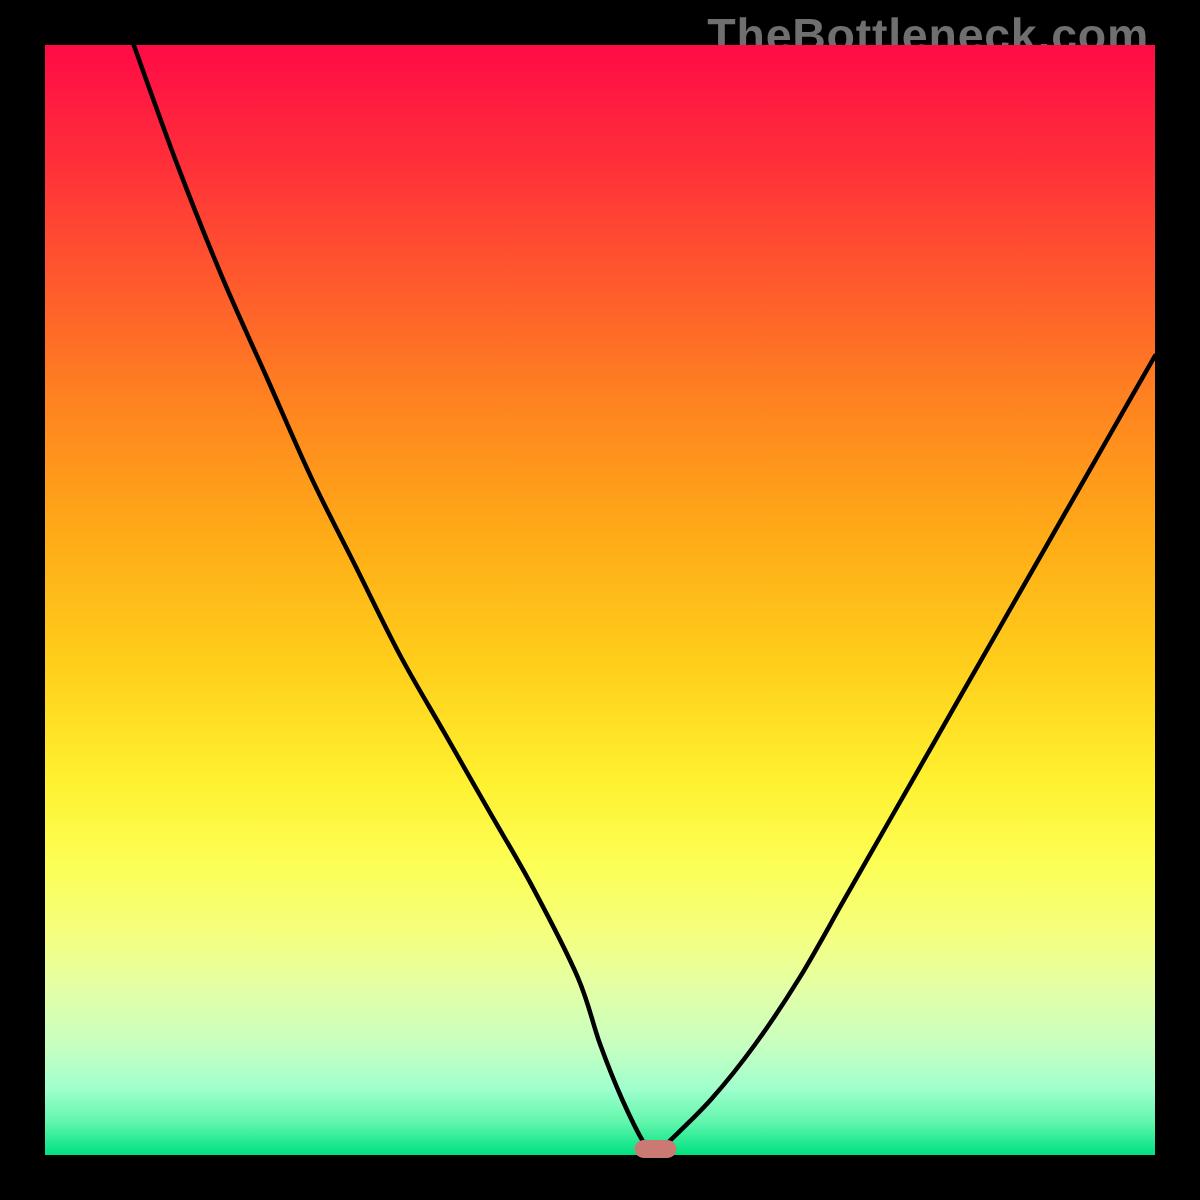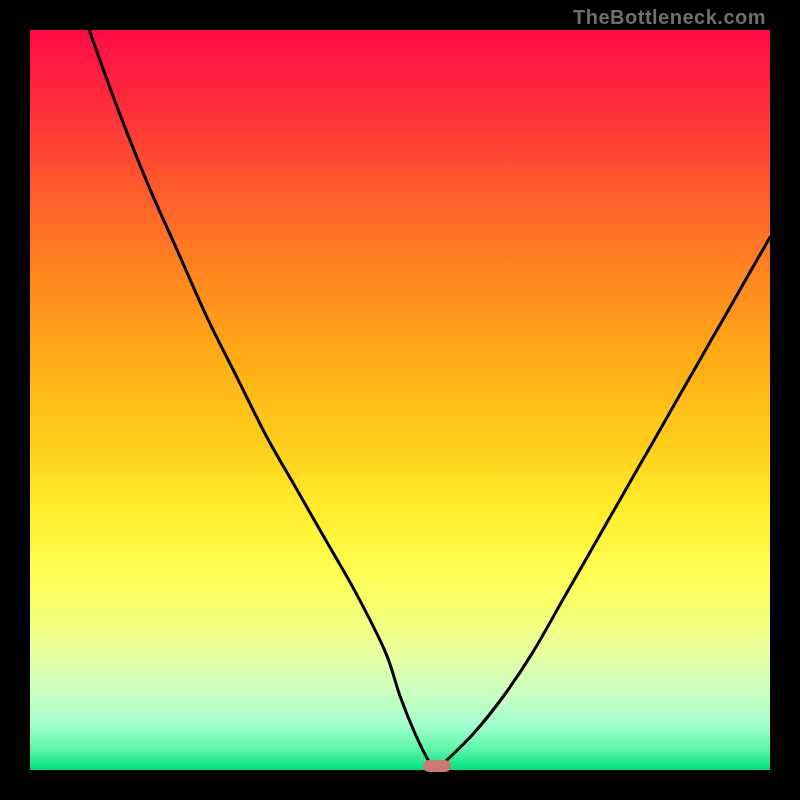--- a/index.html
+++ b/index.html
@@ -38,21 +38,21 @@
       #62f6ac 97%,
       #1fe890 99%,
       #00e07e 100%
     );
   }
   .attribution {
     position: absolute;
     top: 6px;
     right: 34px;
     font-family: Arial, Helvetica, sans-serif;
-    font-size: 20px;
+    font-size: 31px;
     font-weight: 600;
     color: #6f6f6f;
     letter-spacing: 0.5px;
   }
   svg.curve {
     position: absolute;
     left: 0;
     top: 0;
     width: 740px;
     height: 740px;

